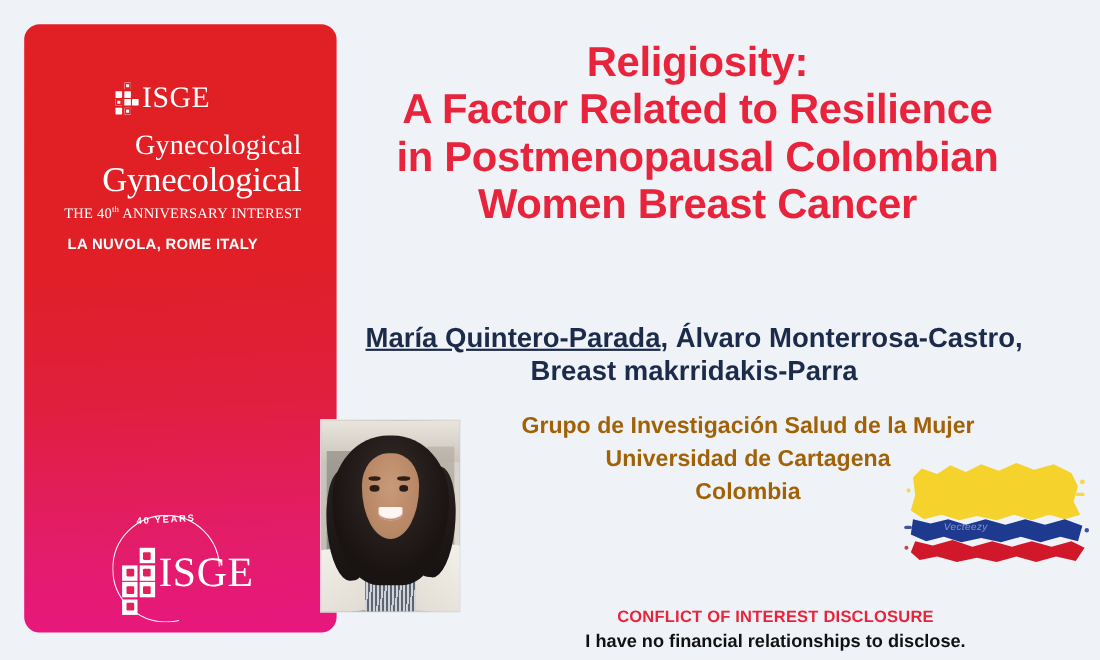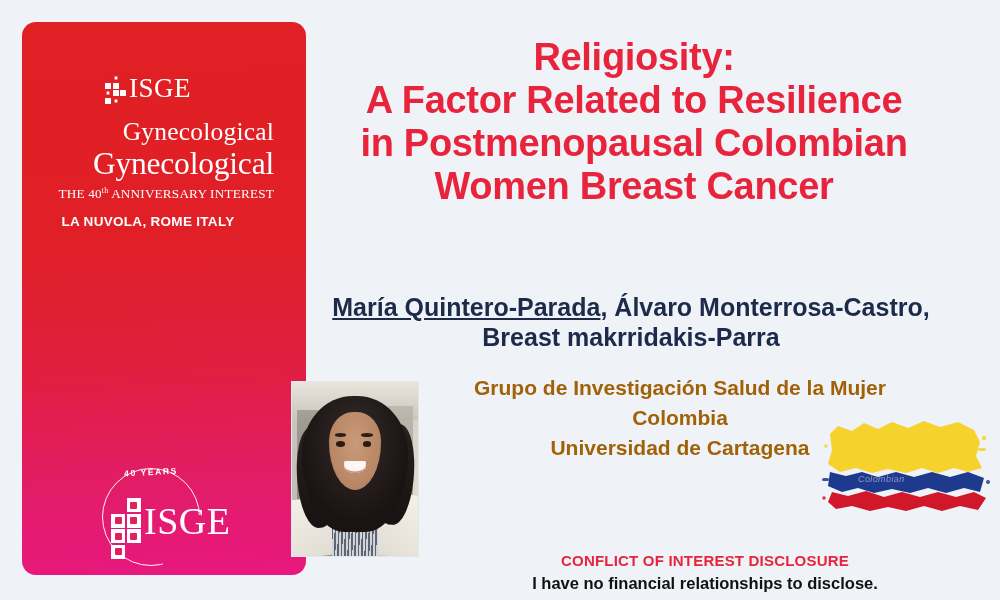--- a/index.html
+++ b/index.html
@@ -411,22 +411,22 @@
   <div>Women Breast Cancer</div>
 </div>
 
 <div id="authors">
   <div><span class="presenter">María Quintero-Parada</span><span>, Álvaro Monterrosa-Castro,</span></div>
   <div>Breast makrridakis-Parra</div>
 </div>
 
 <div id="affiliation">
   <div>Grupo de Investigación Salud de la Mujer</div>
+  <div>Universidad de Cartagena</div>
   <div>Colombia</div>
-  <div>Universidad de Cartagena</div>
 </div>
 
 <div id="presenter-photo">
   <div class="bg-wall"></div>
   <div class="bg-ceiling"></div>
   <div class="bg-door"></div>
   <div class="bg-pillar"></div>
   <div class="coat-left"></div>
   <div class="coat-right"></div>
   <div class="shirt"></div>
@@ -452,19 +452,19 @@
          L160,98 L142,94 L124,99 L106,94 L88,99 L70,95 L52,99 L34,94 L18,97 L10,90 Z"></path>
     <g opacity="0.85">
       <circle cx="166" cy="26" r="2.2" fill="#f5d32c"></circle>
       <circle cx="8" cy="34" r="1.8" fill="#f5d32c"></circle>
       <circle cx="170" cy="70" r="2" fill="#1e3a8f"></circle>
       <circle cx="6" cy="86" r="1.8" fill="#d1182b"></circle>
       <rect x="160" y="36" width="8" height="3" rx="1.5" fill="#f5d32c"></rect>
       <rect x="4" y="66" width="7" height="3" rx="1.5" fill="#1e3a8f"></rect>
     </g>
   </svg>
-  <span class="flag-watermark">Colombian</span>
+  <span class="flag-watermark">Vecteezy</span>
 </div>
 
 <div id="disclosure">
   <span class="coi-heading">CONFLICT OF INTEREST DISCLOSURE</span>
   <span class="coi-body">I have no financial relationships to disclose.</span>
 </div>
 
 </body></html>

